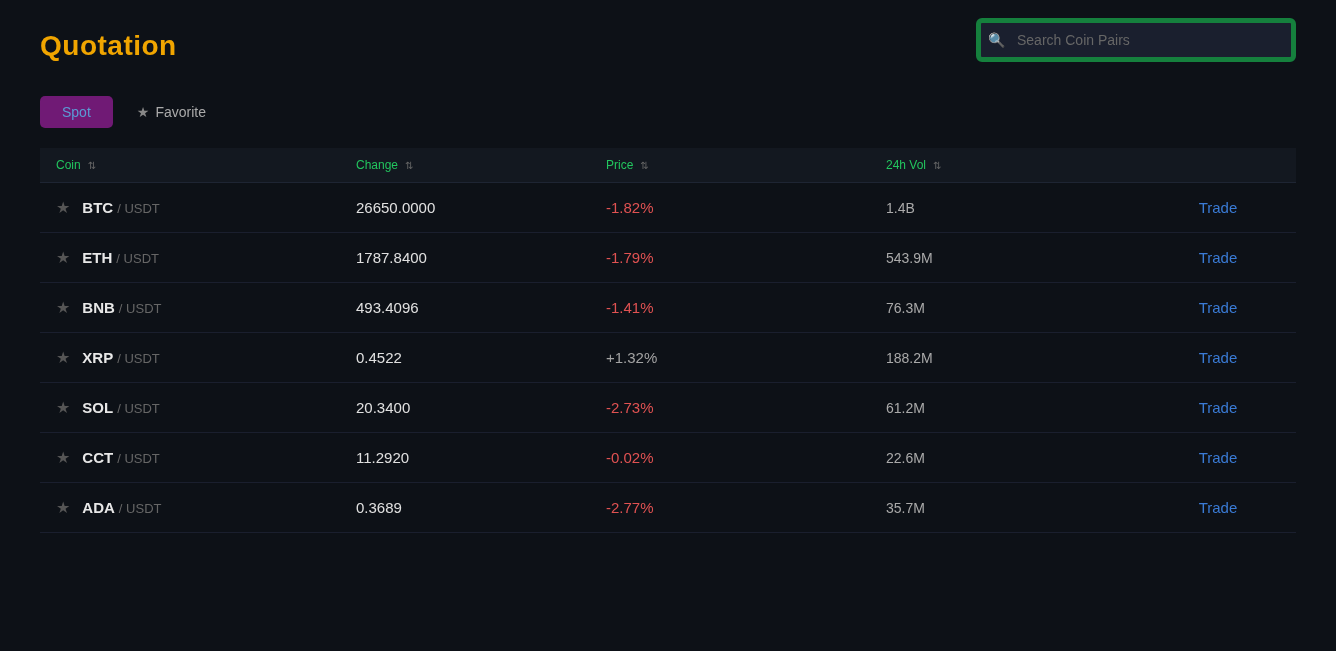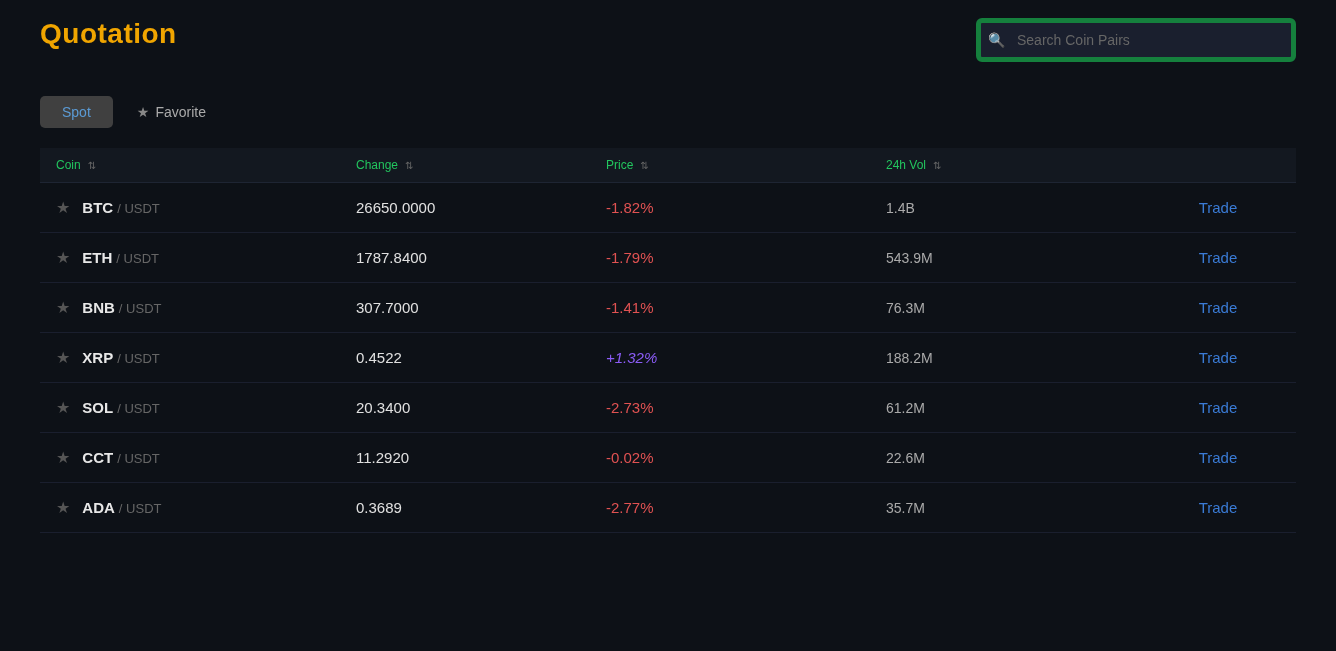--- a/index.html
+++ b/index.html
@@ -9,21 +9,21 @@
       font-family: -apple-system, BlinkMacSystemFont, 'Segoe UI', sans-serif;
       width: 1336px;
       min-height: 651px;
       overflow-x: hidden;
     }
 
     
     .header {
       display: flex;
       justify-content: space-between;
-      align-items: flex-start;
+      align-items: flex-end;
       padding: 18px 40px;
       background-color: #0d1117;
     }
 
     .page-title {
       font-size: 28px;
       font-weight: 600;
       color: #f0a500;
       letter-spacing: 0.5px;
     }
@@ -69,21 +69,21 @@
       padding: 8px 22px;
       border-radius: 5px;
       font-size: 14px;
       cursor: pointer;
       border: none;
       background: transparent;
       color: #aaa;
     }
 
     .tab-btn.active {
-      background-color: #404040;
+      background-color: #701a75;
       color: #5b9bd5;
       font-weight: 500;
     }
 
     .tab-favorite {
       display: flex;
       align-items: center;
       gap: 6px;
       background: transparent;
       border: none;
@@ -183,22 +183,21 @@
     .change-cell {
       font-size: 15px;
       font-weight: 500;
     }
 
     .change-negative {
       color: #e05252;
     }
 
     .change-positive {
-      color: #8b5cf6;
-      font-style: italic;
+      color: #a3a3a3;
     }
 
     .vol-cell {
       font-size: 14px;
       color: #aaa;
     }
 
     .trade-cell {
       display: flex;
       justify-content: center;
@@ -287,21 +286,21 @@
     </div>
   </div>
       <div class="table-row">
     <div class="coin-cell">
       <button class="star-btn" title="Add to Favorites">★</button>
       <div class="coin-pair">
         <span class="coin-base">BNB</span>
         <span class="coin-quote"> / USDT</span>
       </div>
     </div>
-    <div class="price-cell">307.7000</div>
+    <div class="price-cell">493.4096</div>
     <div class="change-cell change-negative">-1.41%</div>
     <div class="vol-cell">76.3M</div>
     <div class="trade-cell">
       <button class="trade-btn">Trade</button>
     </div>
   </div>
       <div class="table-row">
     <div class="coin-cell">
       <button class="star-btn" title="Add to Favorites">★</button>
       <div class="coin-pair">

